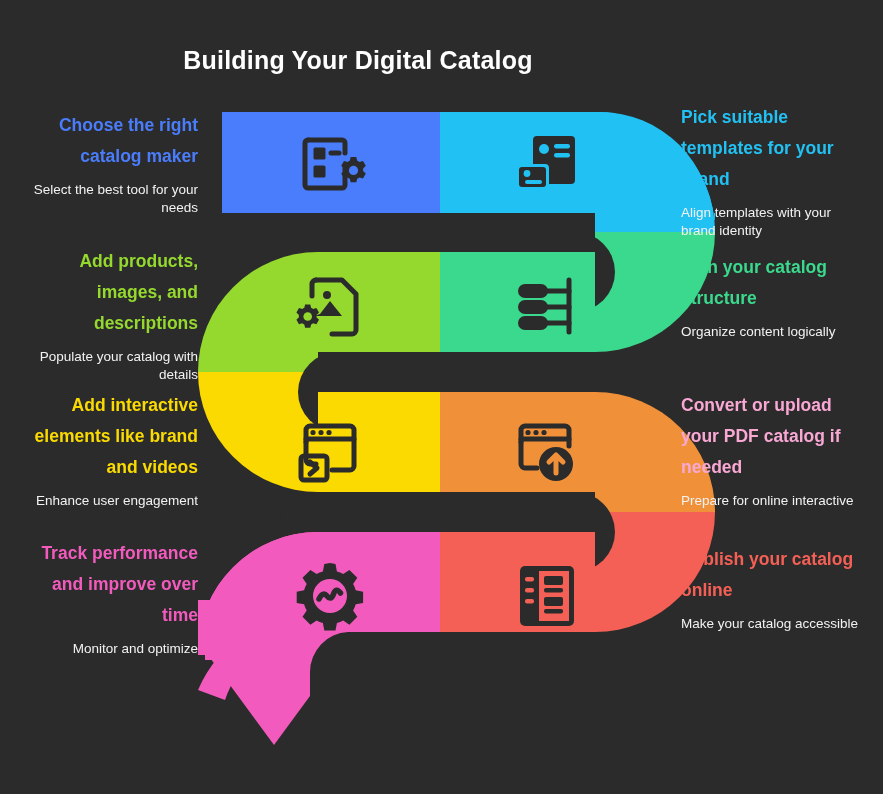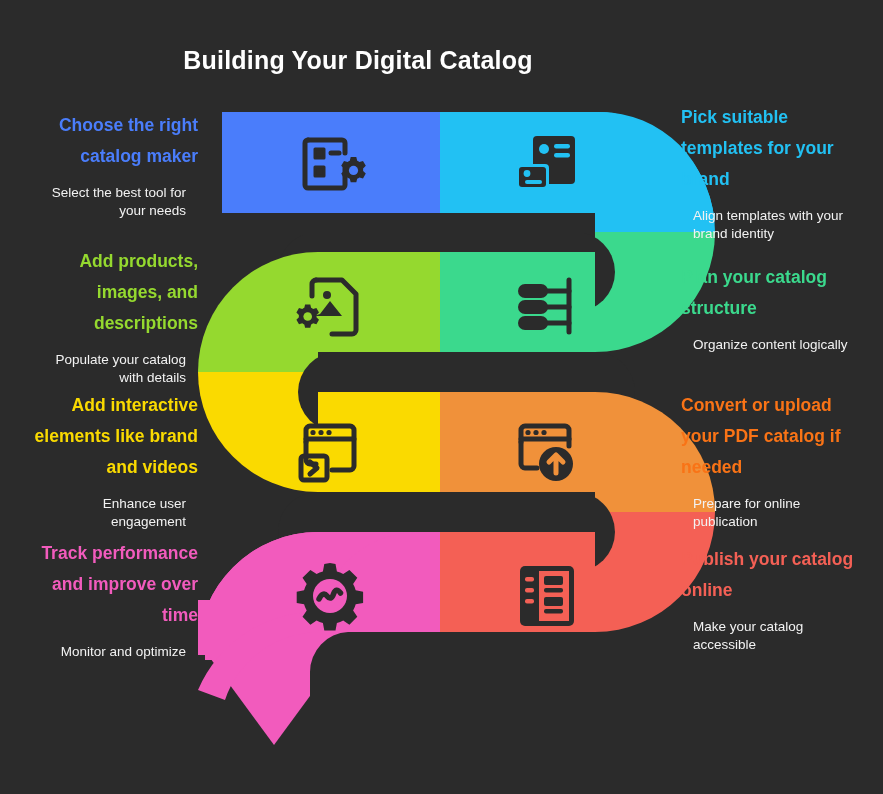--- a/index.html
+++ b/index.html
@@ -29,34 +29,34 @@
     font-size:17.5px;
     font-weight:bold;
     line-height:31px;
     margin:0 0 9px 0;
   }
   .labelbox .sb{
     font-size:13.5px;
     font-weight:normal;
     color:#f2f2f2;
     line-height:17.5px;
-    margin:12px;
+    margin:0;
   }
   .left{text-align:right;}
   .right{text-align:left;}
 
   
   #lbl-1{left:28px;top:110px;width:170px;}
   #lbl-3{left:28px;top:246px;width:170px;}
   #lbl-5{left:28px;top:390px;width:170px;}
   #lbl-7{left:18px;top:538px;width:180px;}
 
   
   #lbl-2{left:681px;top:102px;width:180px;}
-  #lbl-4{left:681px;top:262px;width:180px;}
+  #lbl-4{left:681px;top:252px;width:180px;}
   #lbl-6{left:681px;top:390px;width:180px;}
   #lbl-8{left:681px;top:544px;width:180px;}
 
   .icon-layer{position:absolute;top:0;left:0;width:883px;height:794px;pointer-events:none;}
   .icon-slot{position:absolute;width:72px;height:72px;}
 </style>
 </head>
 <body>
 
 <div id="stage">
@@ -297,22 +297,22 @@
     <p class="hd" style="color: rgb(59, 217, 141);">Plan your catalog structure</p>
     <p class="sb">Organize content logically</p>
   </div>
 
   <div class="labelbox left" id="lbl-5">
     <p class="hd" style="color: rgb(250, 218, 0);">Add interactive elements like brand and videos</p>
     <p class="sb">Enhance user engagement</p>
   </div>
 
   <div class="labelbox right" id="lbl-6">
-    <p class="hd" style="color: #f97316;">Convert or upload your PDF catalog if needed</p>
-    <p class="sb">Prepare for online publication</p>
+    <p class="hd" style="color: #f9a8d4;">Convert or upload your PDF catalog if needed</p>
+    <p class="sb">Prepare for online interactive</p>
   </div>
 
   <div class="labelbox left" id="lbl-7">
     <p class="hd" style="color: rgb(242, 91, 189);">Track performance and improve over time</p>
     <p class="sb">Monitor and optimize</p>
   </div>
 
   <div class="labelbox right" id="lbl-8">
     <p class="hd" style="color: rgb(244, 96, 85);">Publish your catalog online</p>
     <p class="sb">Make your catalog accessible</p>

